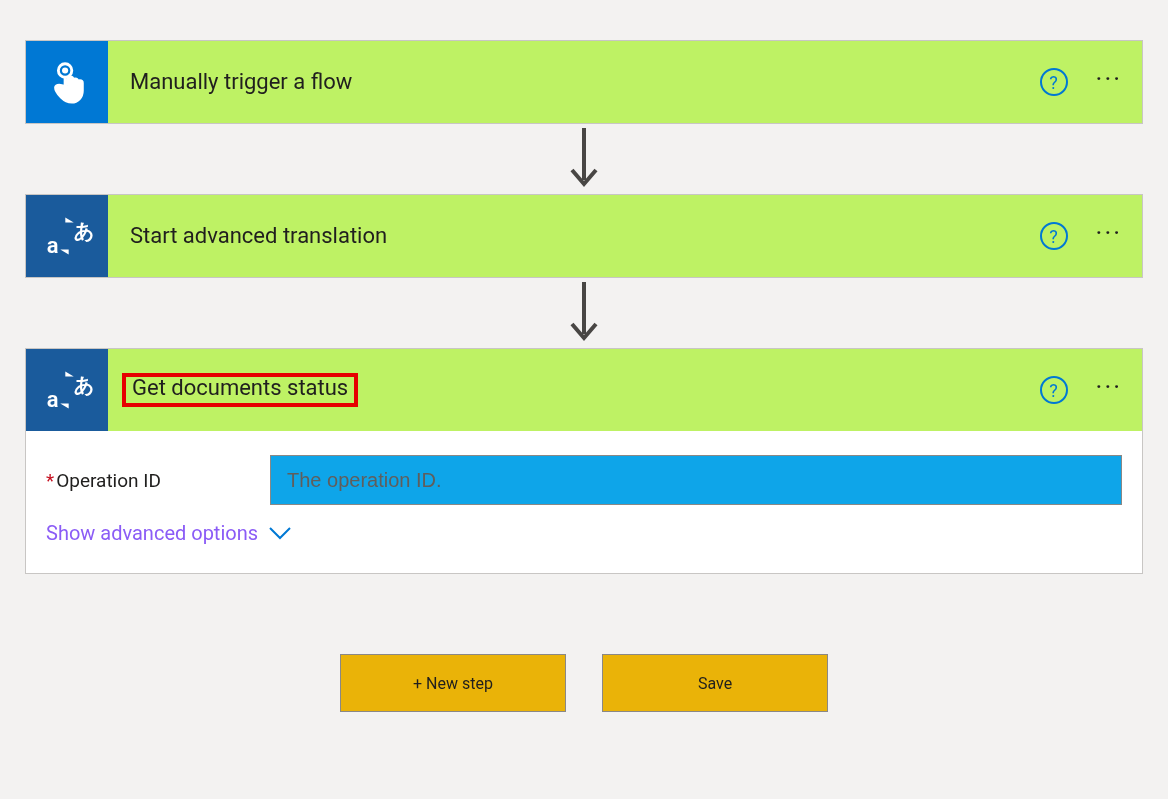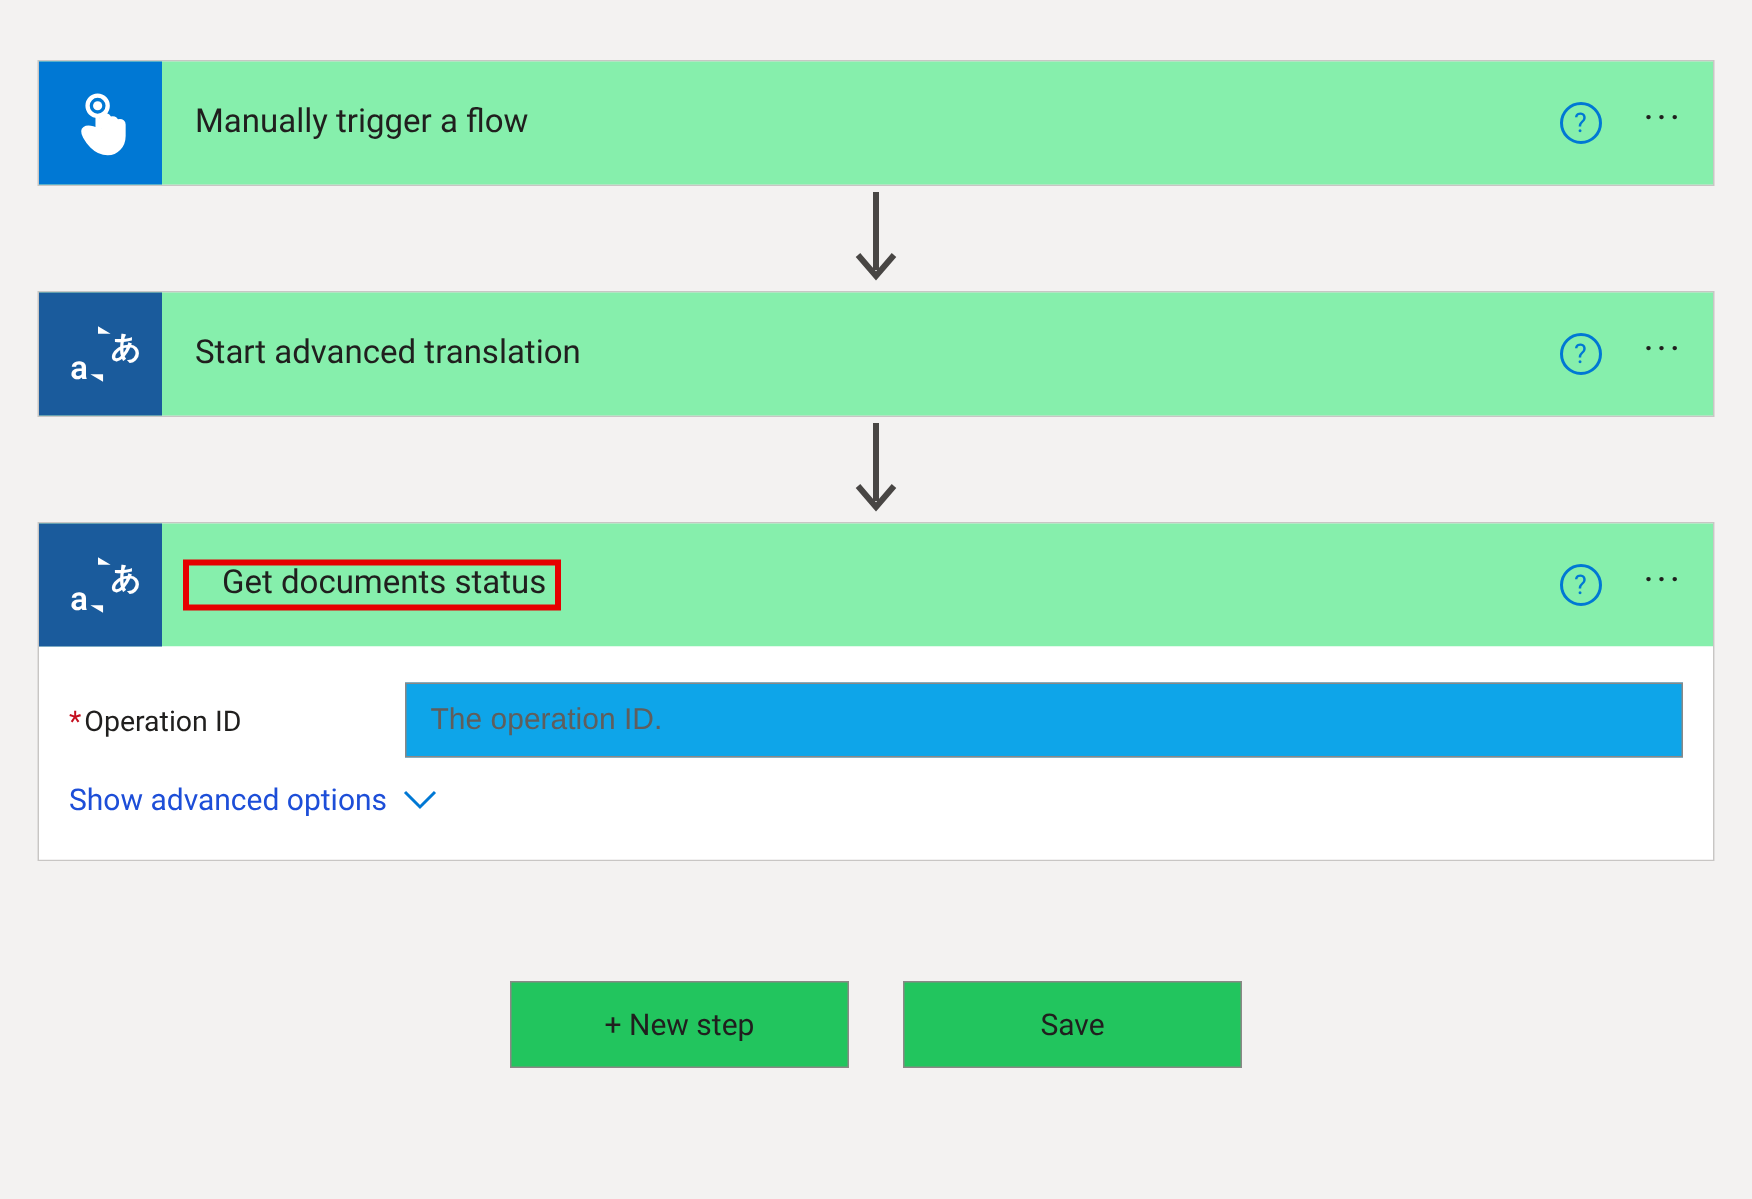--- a/index.html
+++ b/index.html
@@ -24,21 +24,21 @@
   }
   .step-card {
     width: 1118px;
     border: 1px solid #c8c6c4;
     background: #fff;
     margin: 0;
   }
   .step-header {
     display: flex;
     align-items: center;
-    background: #86efac;
+    background: #bef264;
     height: 82px;
     padding-right: 20px;
   }
   .step-icon {
     width: 82px;
     height: 82px;
     display: flex;
     align-items: center;
     justify-content: center;
     flex-shrink: 0;
@@ -113,42 +113,42 @@
     flex: 1;
     height: 50px;
     border: 1px solid #8a8886;
     font-size: 20px;
     padding: 0 16px;
     color: #201f1e;
     background: #0ea5e9;
   }
   .field-input::placeholder { color: #605e5c; }
   .adv-link {
-    color: #1d4ed8;
+    color: #8b5cf6;
     font-size: 20px;
     display: inline-flex;
     align-items: center;
     gap: 10px;
     cursor: pointer;
   }
   .chev {
     display: inline-block;
   }
   .footer-buttons {
     display: flex;
     justify-content: center;
     gap: 36px;
     margin-top: 80px;
   }
   .btn {
     min-width: 226px;
     height: 58px;
     border: 1px solid #8a8886;
-    background: #22c55e;
-    font-size: 20px;
+    background: #eab308;
+    font-size: 16px;
     color: #201f1e;
     display: flex;
     align-items: center;
     justify-content: center;
     cursor: pointer;
   }
 </style>
 </head>
 <body>
 
@@ -208,21 +208,21 @@
       <div class="step-header">
         <div class="step-icon dark">
           <svg width="54" height="54" viewBox="0 0 64 64" fill="none">
             <path d="M30 10 L40 16 L30 16 Z" fill="#fff"></path>
             <text x="40" y="34" font-size="24" fill="#fff" font-weight="600">あ</text>
             <text x="8" y="52" font-size="26" fill="#fff" font-weight="600">a</text>
             <path d="M34 54 L24 48 L34 48 Z" fill="#fff"></path>
           </svg>
         </div>
         <span class="highlight-box">
-          <span class="step-title" style="margin-left:16px;font-size:22px;">Get documents status</span>
+          <span class="step-title" style="margin-left:0;font-size:22px;">Get documents status</span>
         </span>
         <div style="flex:1"></div>
         <div class="step-actions">
           <div class="help-icon">?</div>
           <div class="ellipsis">···</div>
         </div>
       </div>
       <div class="step-body">
         <div class="field-row">
           <div class="field-label">

